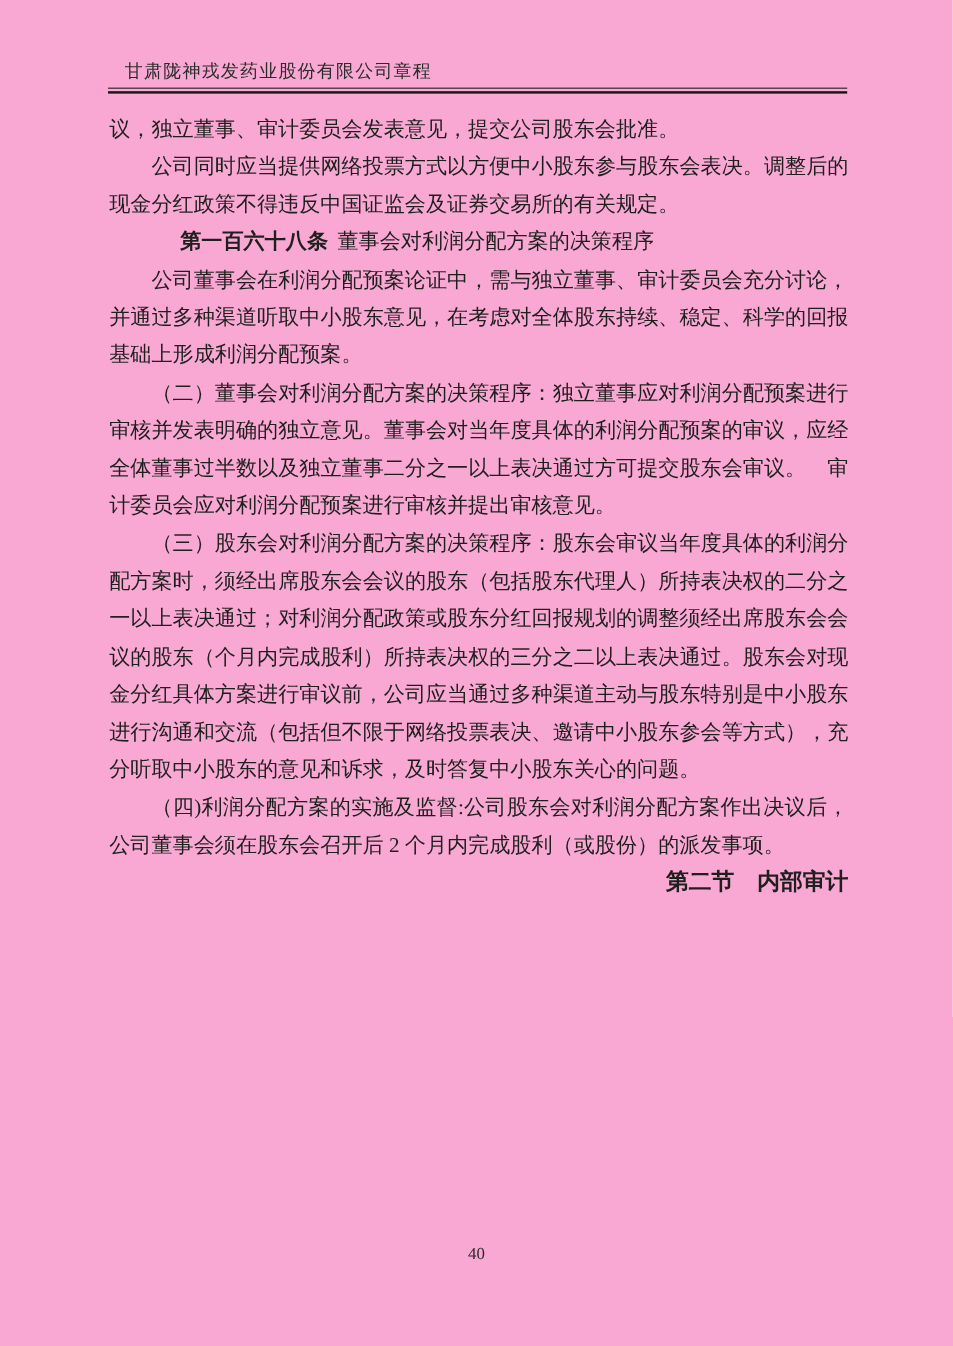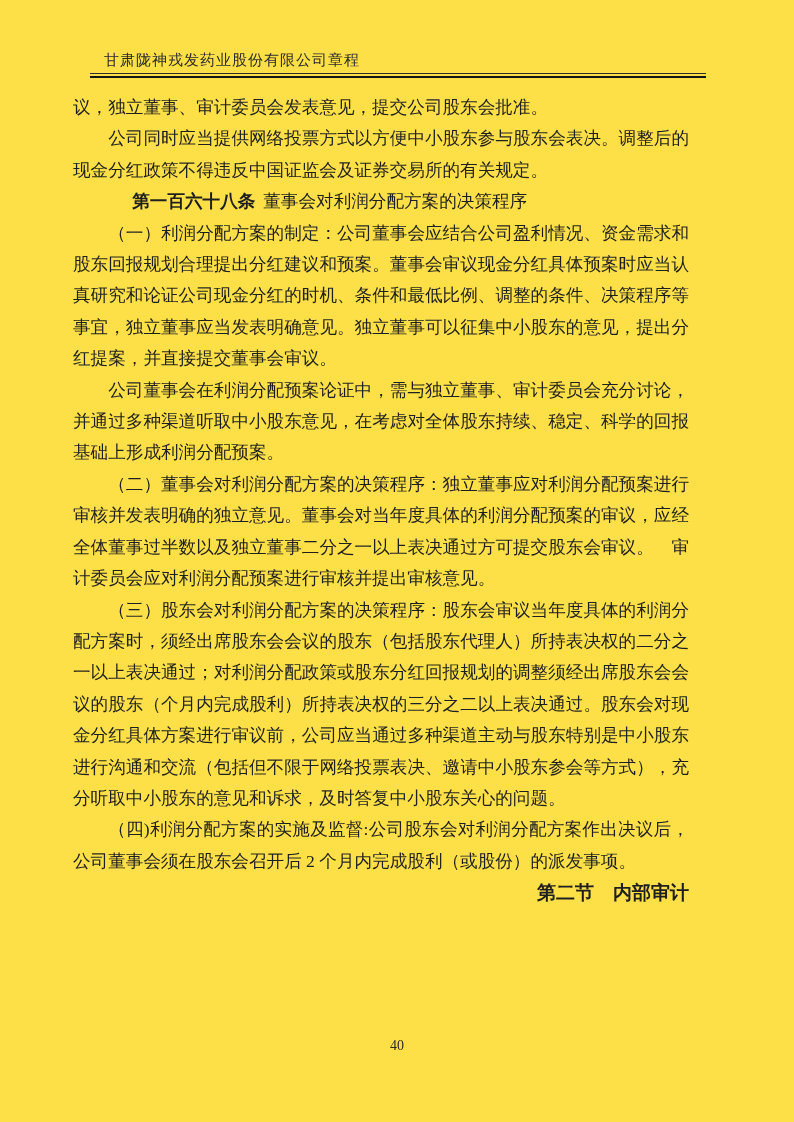--- a/index.html
+++ b/index.html
@@ -4,21 +4,21 @@
 <style>
   html, body {
     margin: 0;
     padding: 0;
     background: #ffffff;
   }
   .page {
     position: relative;
     width: 794px;
     height: 1122px;
-    background: #fde047;
+    background: #f9a8d4;
     overflow: hidden;
     font-family: "Liberation Serif", "DejaVu Serif", serif;
     color: #1f1f1f;
   }
   
   .page-header {
     position: absolute;
     top: 50px;
     left: 90px;
     width: 616px;
@@ -33,21 +33,21 @@
   }
   .header-rule {
     height: 2px;
     border-top: 1px solid #2e2e2e;
     border-bottom: 2px solid #151515;
   }
   
   .doc-body {
     position: absolute;
     top: 92px;
-    left: 73px;
+    left: 91px;
     width: 616px;
     font-size: 17.6px;
     line-height: 31.4px;
     text-align: justify;
   }
   .doc-body p {
     margin: 0;
     padding: 0;
   }
   .para-indent {
@@ -88,21 +88,20 @@
 
   <header class="page-header">
     <div class="header-title">甘肃陇神戎发药业股份有限公司章程</div>
     <div class="header-rule"></div>
   </header>
 
   <main class="doc-body">
     <p class="para-continuation">议，独立董事、审计委员会发表意见，提交公司股东会批准。</p>
     <p class="para-indent">公司同时应当提供网络投票方式以方便中小股东参与股东会表决。调整后的现金分红政策不得违反中国证监会及证券交易所的有关规定。</p>
     <p class="para-indent"><span class="article-label">第一百六十八条</span><span>董事会对利润分配方案的决策程序</span></p>
-    <p class="para-indent">（一）利润分配方案的制定：公司董事会应结合公司盈利情况、资金需求和股东回报规划合理提出分红建议和预案。董事会审议现金分红具体预案时应当认真研究和论证公司现金分红的时机、条件和最低比例、调整的条件、决策程序等事宜，独立董事应当发表明确意见。独立董事可以征集中小股东的意见，提出分红提案，并直接提交董事会审议。</p>
     <p class="para-indent">公司董事会在利润分配预案论证中，需与独立董事、审计委员会充分讨论，并通过多种渠道听取中小股东意见，在考虑对全体股东持续、稳定、科学的回报基础上形成利润分配预案。</p>
     <p class="para-indent">（二）董事会对利润分配方案的决策程序：独立董事应对利润分配预案进行审核并发表明确的独立意见。董事会对当年度具体的利润分配预案的审议，应经全体董事过半数以及独立董事二分之一以上表决通过方可提交股东会审议。　审计委员会应对利润分配预案进行审核并提出审核意见。</p>
     <p class="para-indent">（三）股东会对利润分配方案的决策程序：股东会审议当年度具体的利润分配方案时，须经出席股东会会议的股东（包括股东代理人）所持表决权的二分之一以上表决通过；对利润分配政策或股东分红回报规划的调整须经出席股东会会议的股东（个月内完成股利）所持表决权的三分之二以上表决通过。股东会对现金分红具体方案进行审议前，公司应当通过多种渠道主动与股东特别是中小股东进行沟通和交流（包括但不限于网络投票表决、邀请中小股东参会等方式），充分听取中小股东的意见和诉求，及时答复中小股东关心的问题。</p>
     <p class="para-indent">（四)利润分配方案的实施及监督:公司股东会对利润分配方案作出决议后，公司董事会须在股东会召开后 2 个月内完成股利（或股份）的派发事项。</p>
     <p class="section-heading">第二节　内部审计</p>
   </main>
 
   <footer class="page-footer">
     <span>40</span>
   </footer>

